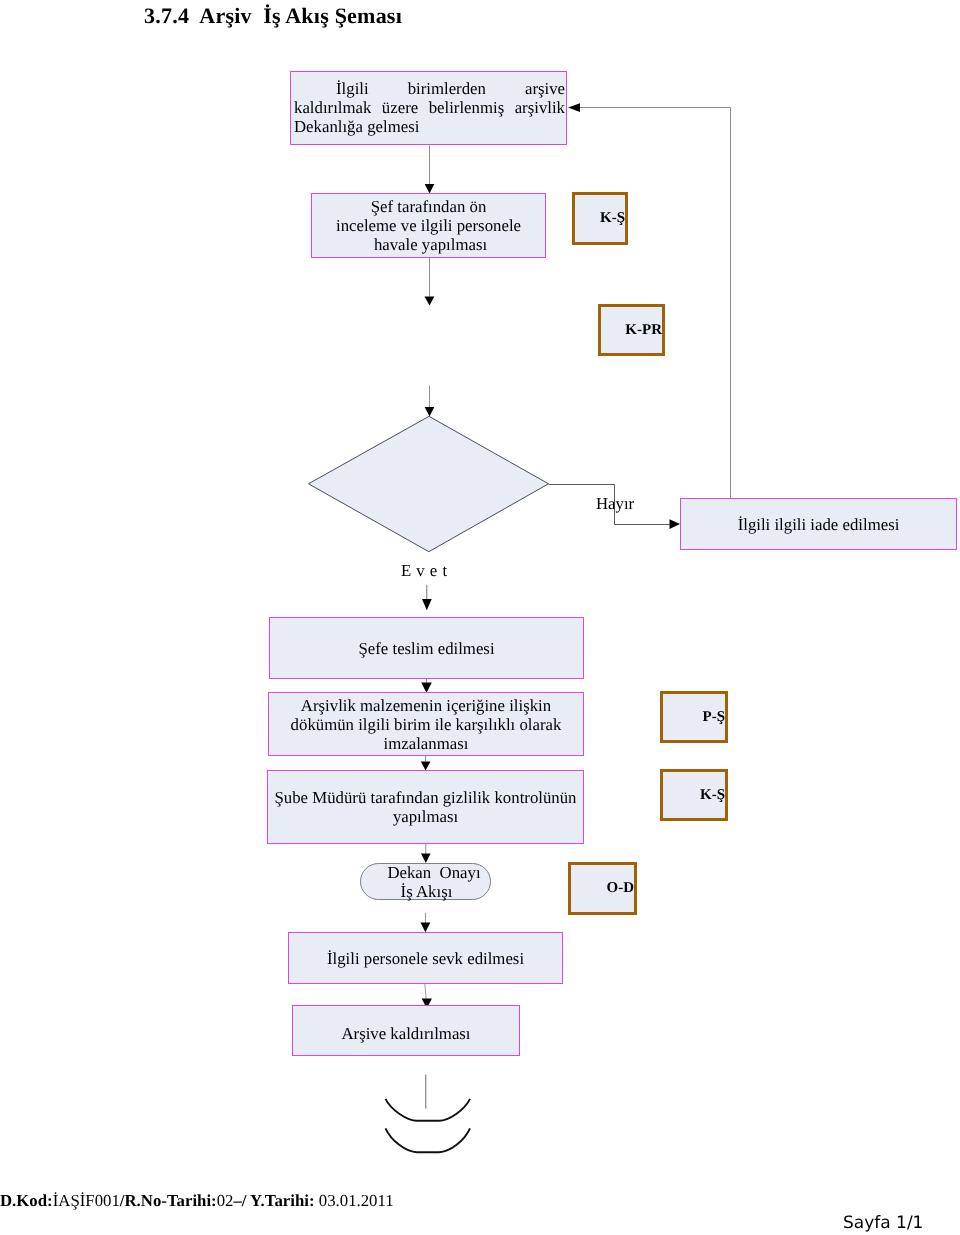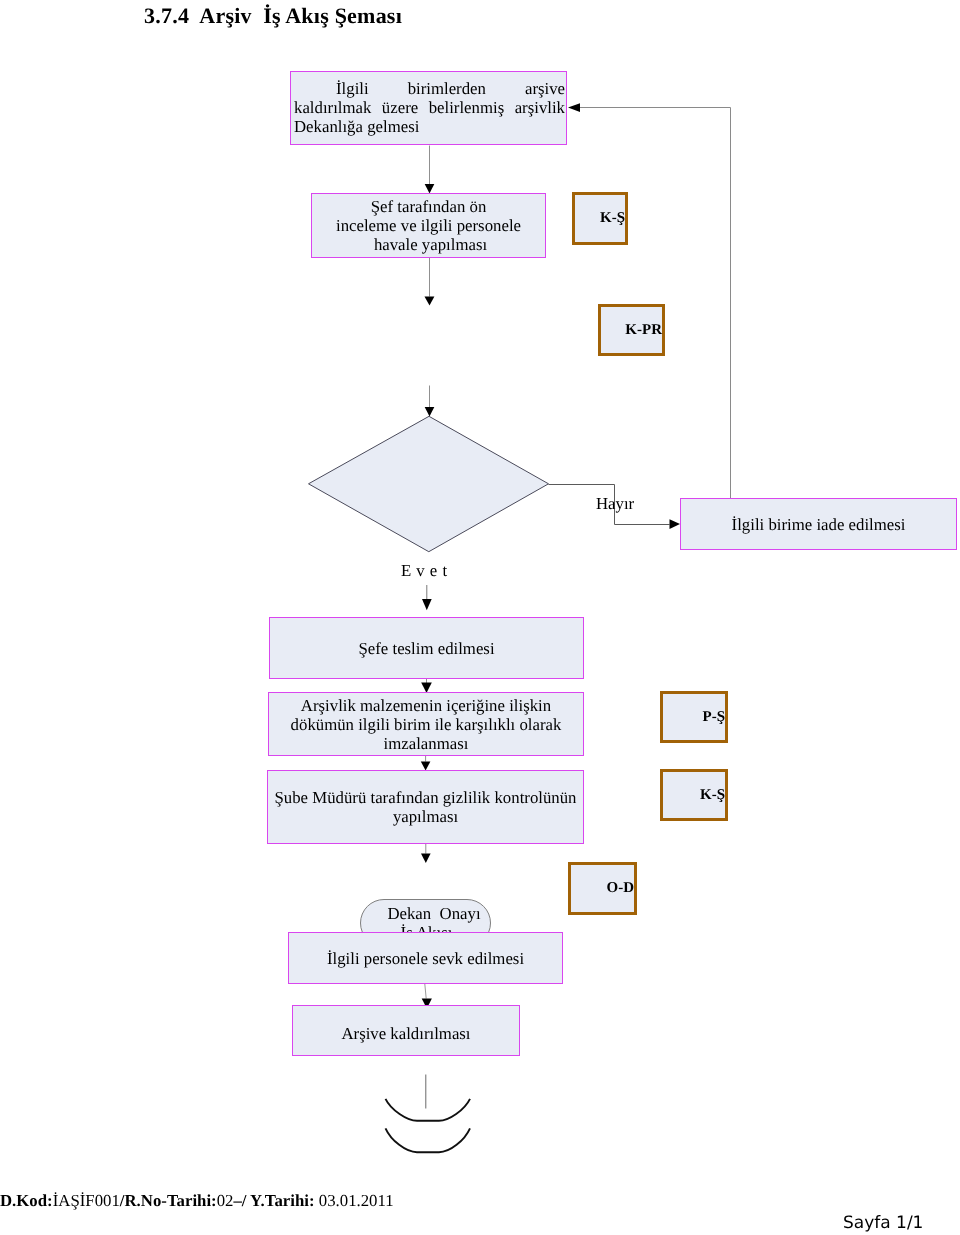--- a/index.html
+++ b/index.html
@@ -112,21 +112,21 @@
     <span>
       <span class="ln" style="">Şef tarafından ön</span>
       <span class="ln">inceleme ve ilgili personele</span>
       <span class="ln" style="padding-left:4px;">havale yapılması</span>
     </span>
   </div>
 
 
 
   <div class="abs node" style="left:680px;top:498px;width:277px;height:52px;">
-    <span>İlgili birime iade edilmesi</span>
+    <span>İlgili ilgili iade edilmesi</span>
   </div>
 
   <div class="abs node" style="left:269px;top:617px;width:315px;height:62px;">
     <span>Şefe teslim edilmesi</span>
   </div>
 
   <div class="abs node" style="left:268px;top:692px;width:316px;height:64px;">
     <span>
       <span>Arşivlik malzemenin içeriğine ilişkin</span><br>
       <span>dökümün ilgili birim ile karşılıklı olarak</span><br>
@@ -134,21 +134,21 @@
     </span>
   </div>
 
   <div class="abs node" style="left:267px;top:770px;width:317px;height:74px;">
     <span>
       <span>Şube Müdürü tarafından gizlilik kontrolünün</span><br>
       <span>yapılması</span>
     </span>
   </div>
 
-  <div class="abs stadium" style="left:360px;top:899px;width:131px;height:48px;">
+  <div class="abs stadium" style="left:360px;top:863px;width:131px;height:37px;">
     <span>
       <span class="ln" style="padding-left:17px;white-space:pre;">Dekan  Onayı</span>
       <span class="ln" style="padding-left:2px;">İş Akışı</span>
     </span>
   </div>
 
   <div class="abs node" style="left:288px;top:932px;width:275px;height:52px;">
     <span>İlgili personele sevk edilmesi</span>
   </div>
 

